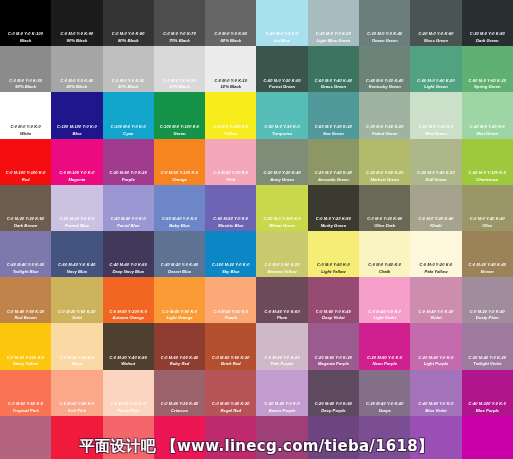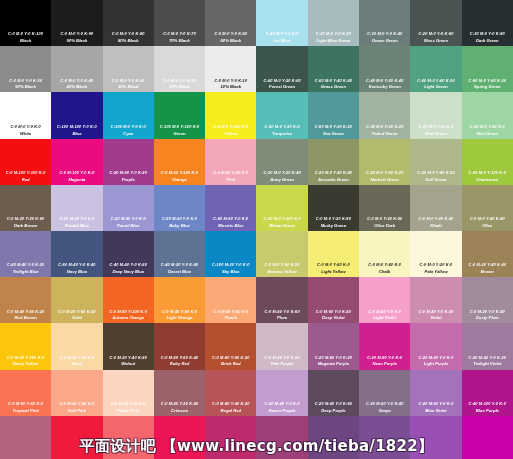--- a/index.html
+++ b/index.html
@@ -484,16 +484,16 @@
         <div class="swatch-cmyk"></div>
         <div class="swatch-name"></div>
       </div>
       <div class="swatch label-light" style="background: rgb(204, 0, 168);">
         <div class="swatch-cmyk"></div>
         <div class="swatch-name"></div>
       </div>
     </div>
 
   <div id="footer-watermark">
-    <span id="footer-watermark-text">平面设计吧 【www.linecg.com/tieba/1822】</span>
+    <span id="footer-watermark-text">平面设计吧 【www.linecg.com/tieba/1618】</span>
   </div>
 
 </div>
 
 </body></html>

